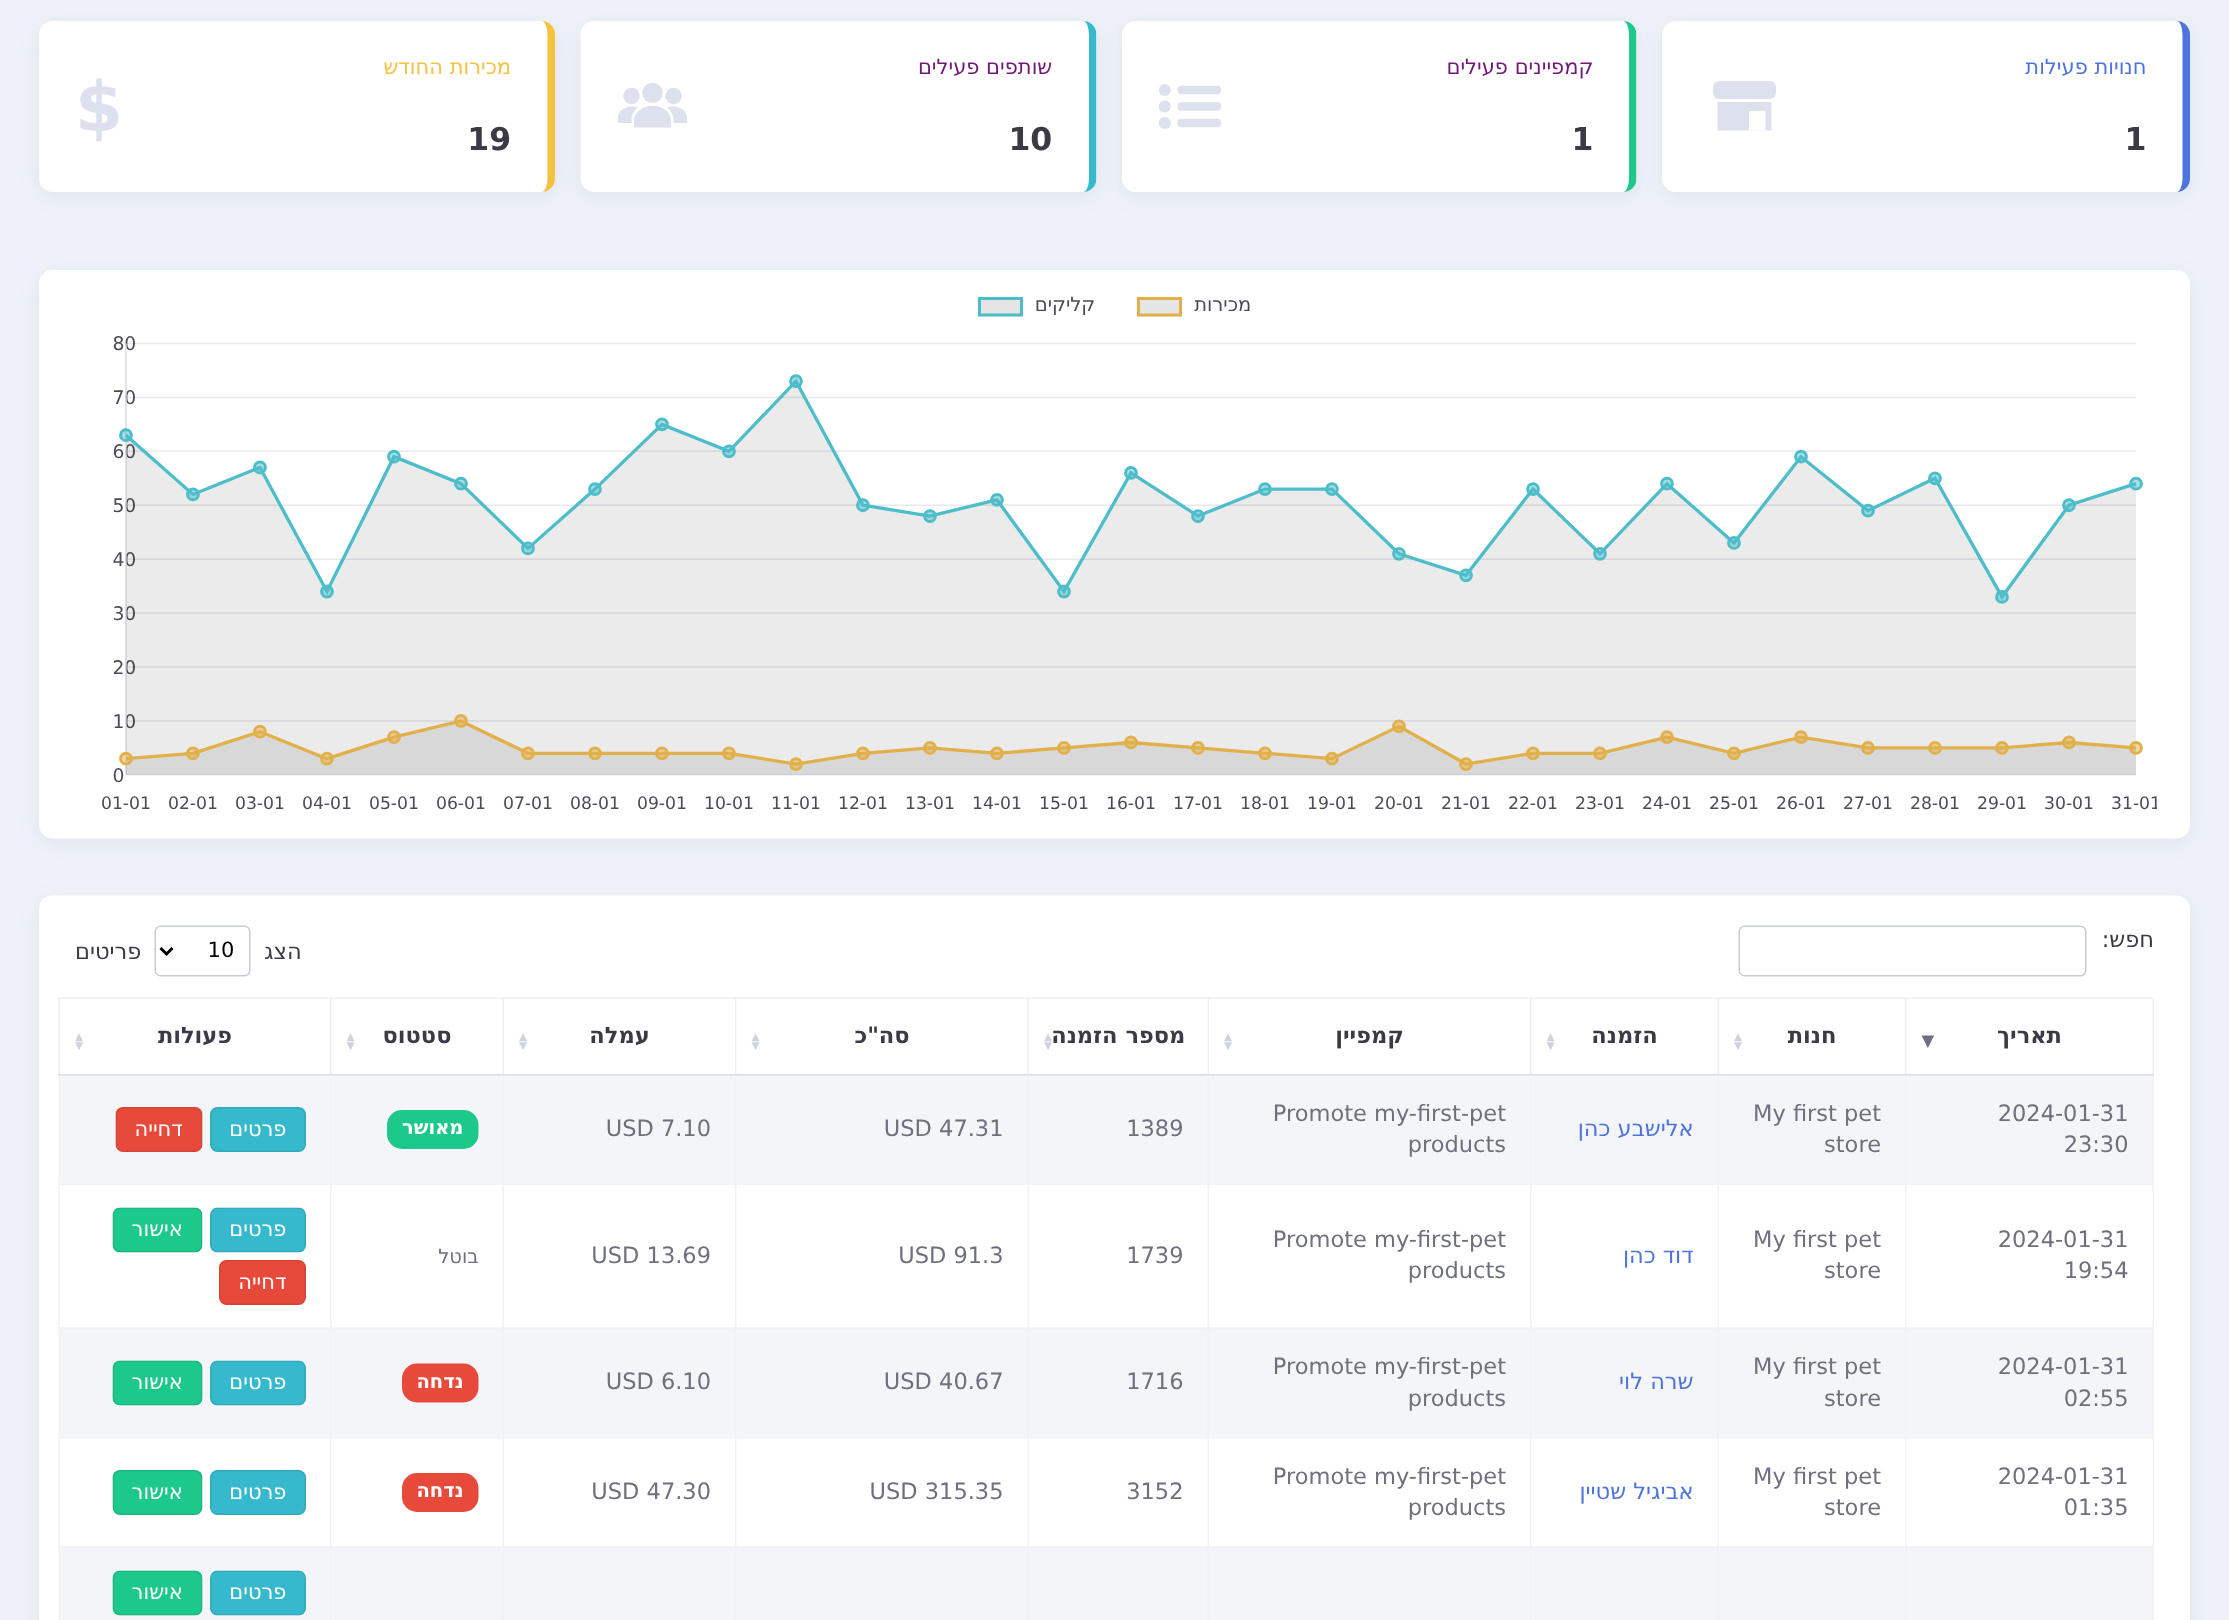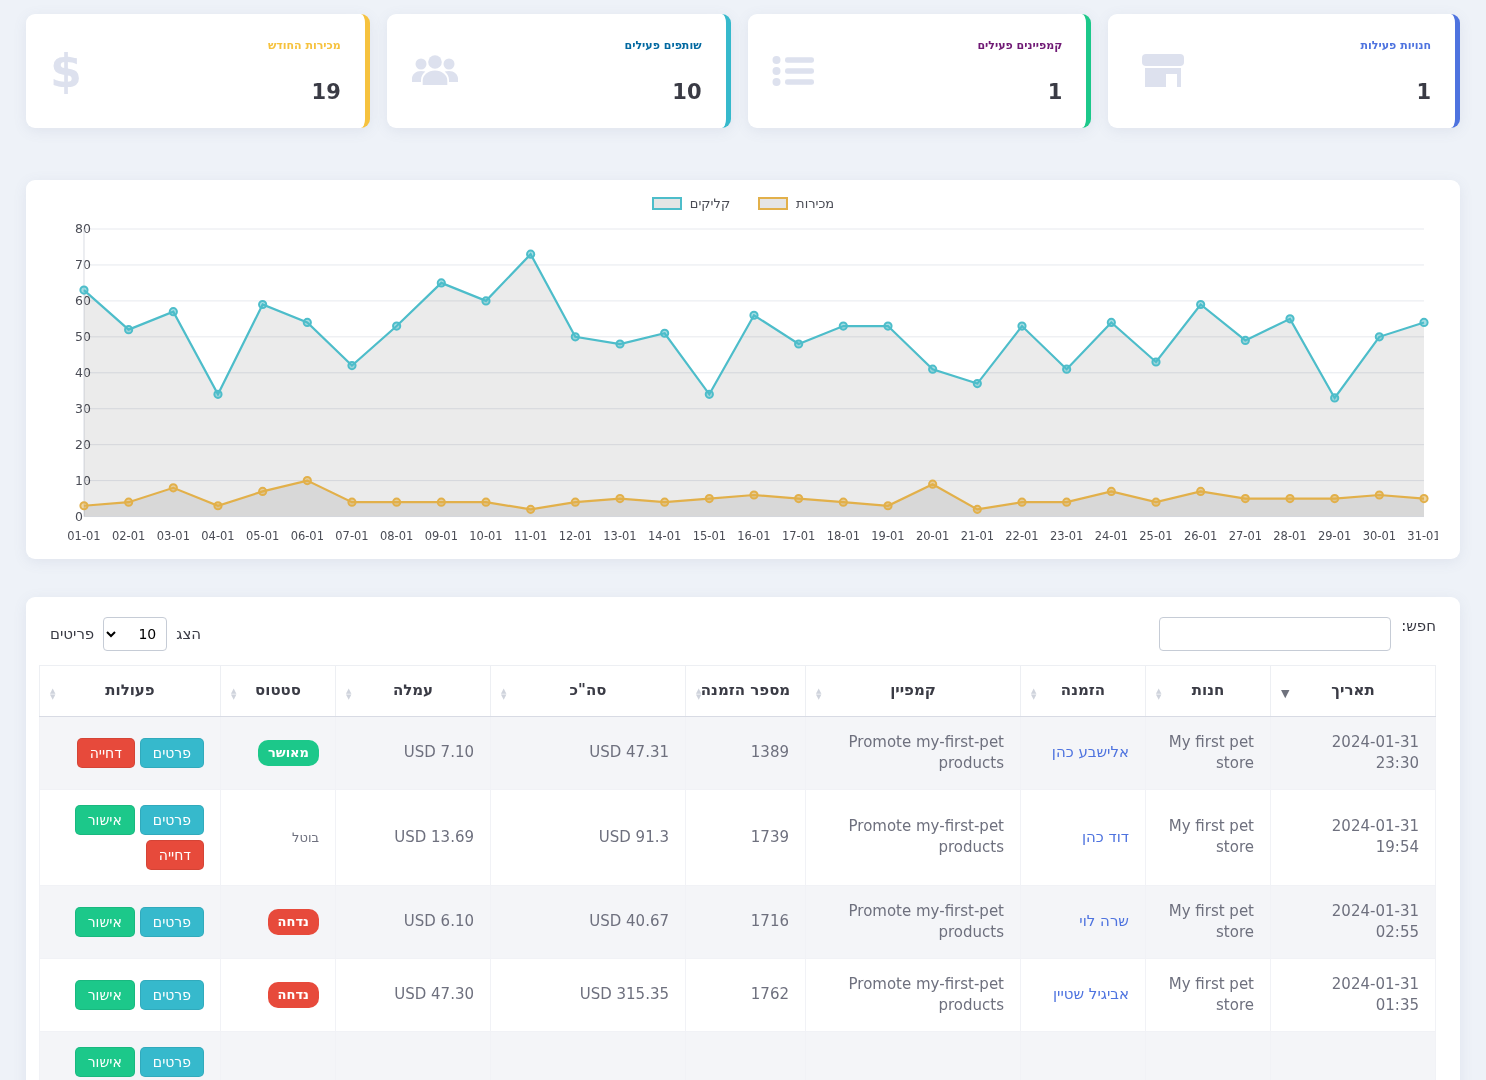--- a/index.html
+++ b/index.html
@@ -16,28 +16,28 @@
     box-shadow:0 3px 14px rgba(100,110,145,.10);
   }
   
   .stats-row{display:flex;gap:17px}
   .stat-card{
     flex:1;background:#fff;border-radius:9px;height:114px;
     border-right:5px solid #ccc;
     box-shadow:0 3px 14px rgba(100,110,145,.10);
     padding:20px 24px;display:flex;align-items:center;justify-content:space-between;
   }
-  .stat-title{font-size:11px;font-weight:bold;margin-bottom:28px}
+  .stat-title{font-size:14px;font-weight:normal;margin-bottom:28px}
   .stat-value{font-size:21px;font-weight:bold;color:#3a3b45}
   .stat-icon{color:#dde1ee;display:flex;align-items:center}
   .dollar-glyph{font-size:46px;font-weight:600;line-height:1}
   
   .chart-card{margin-top:52px;padding:16px 22px 10px}
   .legend{direction:ltr;display:flex;justify-content:center;gap:28px;margin-bottom:8px}
-  .legend-item{display:inline-flex;align-items:center;gap:8px;cursor:pointer}
+  .legend-item{display:inline-flex;align-items:flex-end;gap:8px;cursor:pointer}
   .legend-box{width:30px;height:13px;background:#e5e5e5;border:2px solid #999;display:inline-block}
   .legend-label{font-size:13px;color:#4a4c55}
   #chart-svg{width:100%;height:auto;display:block}
   
   .table-card{margin-top:38px;padding:20px 24px 24px}
   .table-controls{display:flex;justify-content:space-between;align-items:center}
   .search-group{display:flex;align-items:flex-start;gap:10px}
   .search-group label{font-size:15px;color:#3a3b45}
   .search-input{
     width:232px;height:34px;border:1px solid #c6ccd6;border-radius:4px;
@@ -113,21 +113,21 @@
             <rect x="13" y="2.2" width="29" height="5.6" rx="2.4"></rect>
             <circle cx="4.5" cy="16" r="4"></circle>
             <rect x="13" y="13.2" width="29" height="5.6" rx="2.4"></rect>
             <circle cx="4.5" cy="27" r="4"></circle>
             <rect x="13" y="24.2" width="29" height="5.6" rx="2.4"></rect>
           </svg>
         </div>
       </div>
       <div class="stat-card" style="border-right-color: rgb(54, 185, 204);">
         <div class="stat-text">
-          <div class="stat-title" style="color:#0369a1">שותפים פעילים</div>
+          <div class="stat-title" style="color:#701a75">שותפים פעילים</div>
           <div class="stat-value">10</div>
         </div>
         <div class="stat-icon">
           <svg width="48" height="34" viewBox="0 0 48 34" fill="currentColor">
             <path d="M10 17c-5 0-9 3.4-9 7.6V28h9v-2c0-3.4 1.7-6.4 4.4-8.5-1.3-.3-2.8-.5-4.4-.5z"></path>
             <path d="M38 17c5 0 9 3.4 9 7.6V28h-9v-2c0-3.4-1.7-6.4-4.4-8.5 1.3-.3 2.8-.5 4.4-.5z"></path>
             <circle cx="10" cy="10" r="5.5"></circle>
             <circle cx="38" cy="10" r="5.5"></circle>
             <circle cx="24" cy="8" r="6.8"></circle>
             <path d="M24 16.5c-6.8 0-12.3 4.5-12.3 10V31h24.6v-4.5c0-5.5-5.5-10-12.3-10z"></path>
@@ -400,21 +400,21 @@
             </td>
           </tr>
           <tr>
             <td class="cell-date">
               <div>2024-01-31</div>
               <div>01:35</div>
             </td>
             <td class="cell-store">My first pet store</td>
             <td class="cell-partner"><a class="partner-link">אביגיל שטיין</a></td>
             <td class="cell-campaign">Promote my-first-pet products</td>
-            <td class="cell-order">1762</td>
+            <td class="cell-order">3152</td>
             <td class="cell-total">USD 315.35</td>
             <td class="cell-commission">USD 47.30</td>
             <td class="cell-status"><span class="badge danger-badge">נדחה</span></td>
             <td class="cell-actions">
               <div class="actions-wrap">
                 <button class="btn btn-info">פרטים</button>
                 <button class="btn btn-success">אישור</button>
               </div>
             </td>
           </tr>

